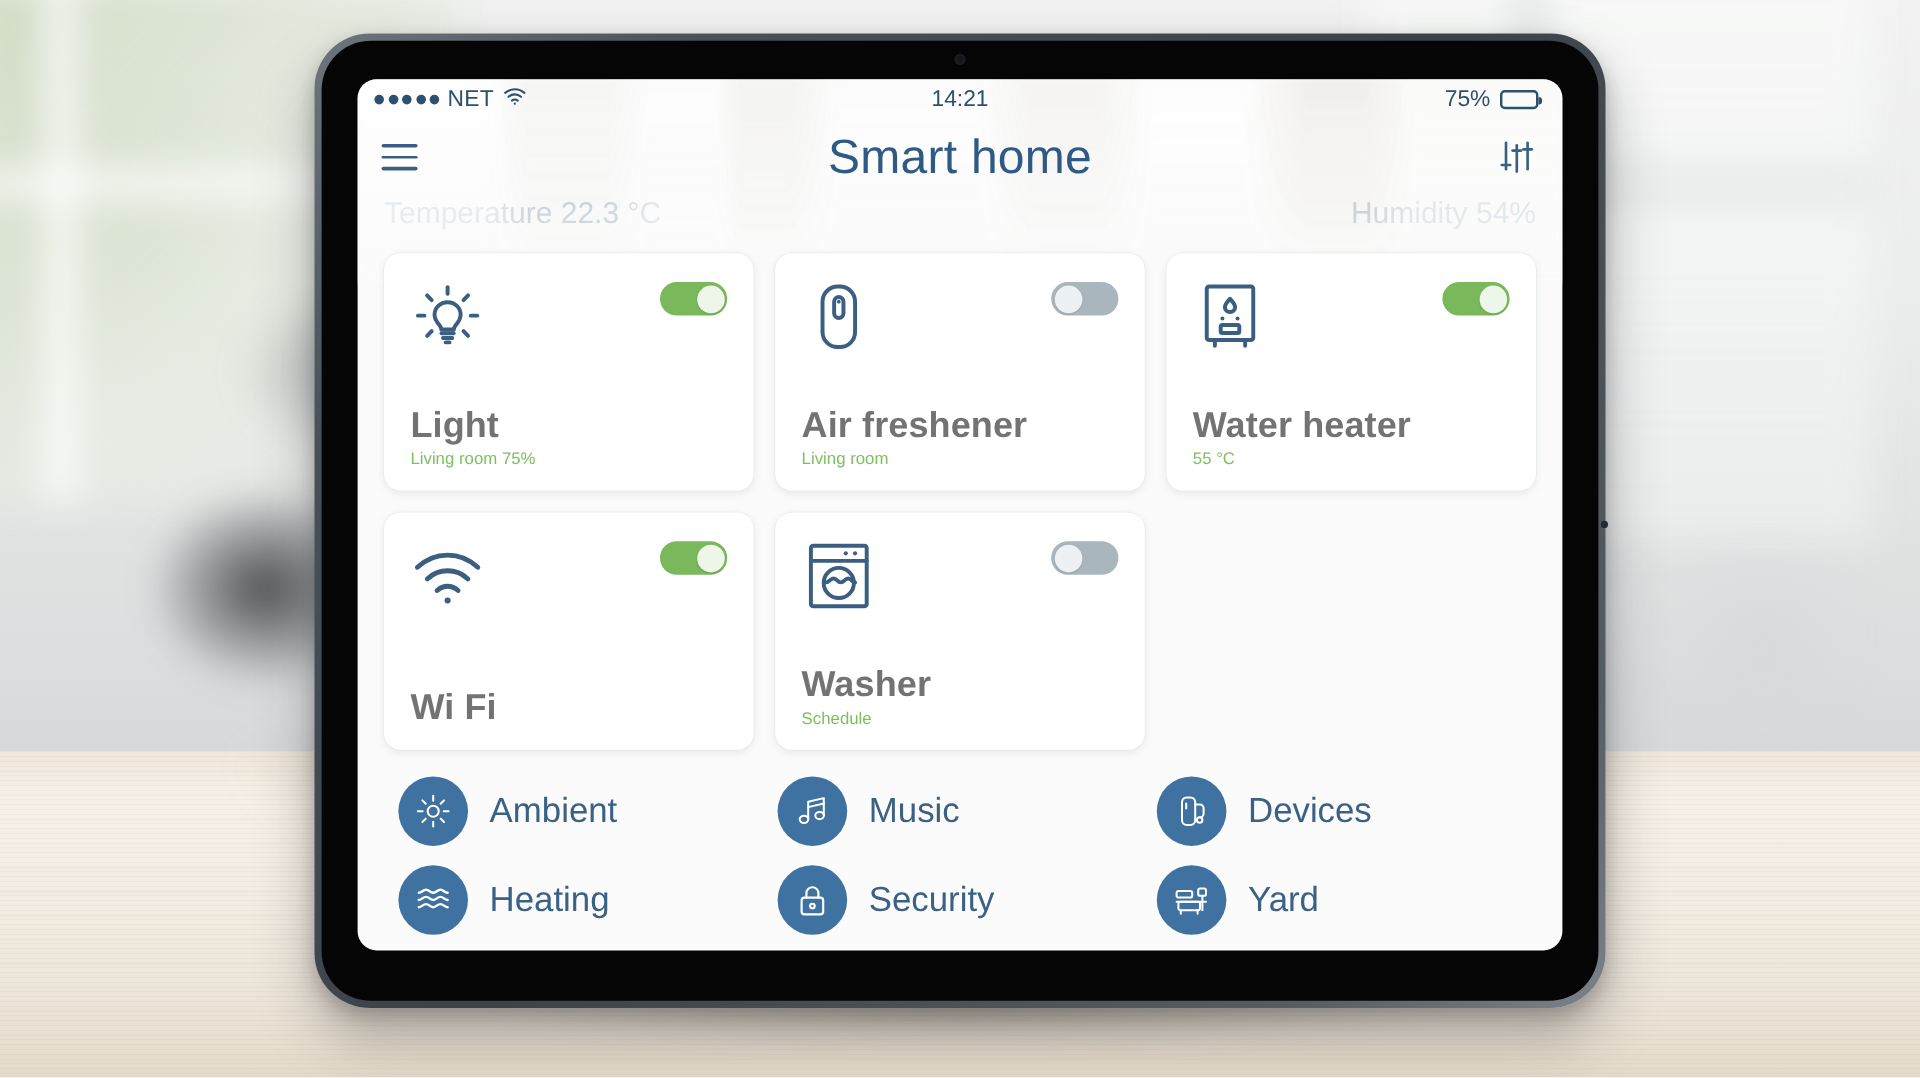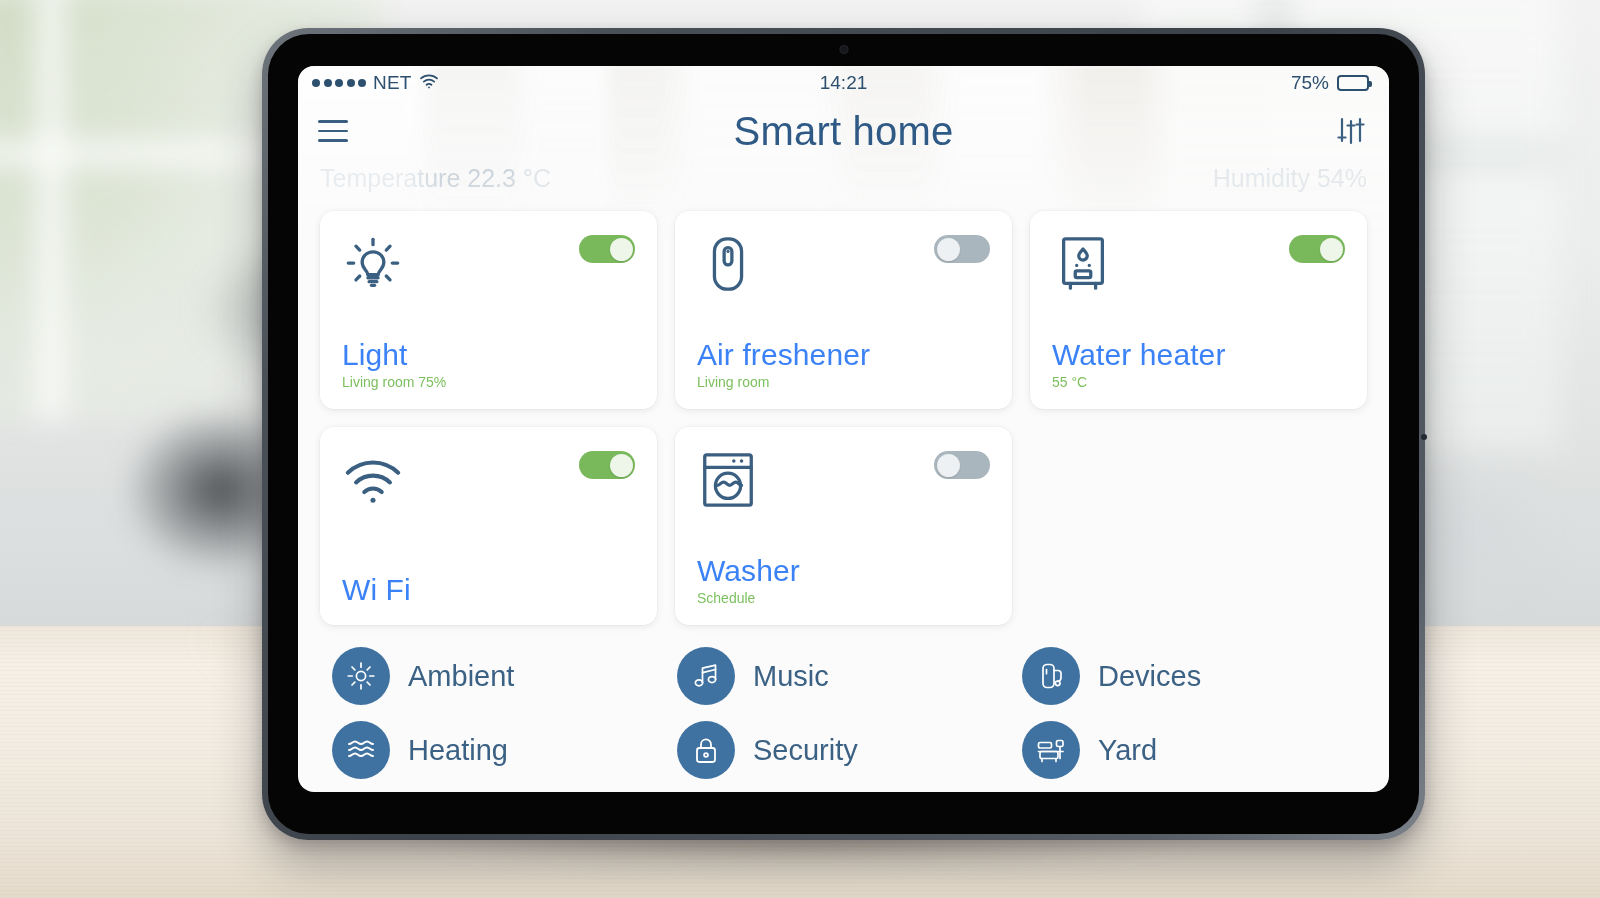--- a/index.html
+++ b/index.html
@@ -77,21 +77,21 @@
   }
   .table-shadow {
     position: absolute; left: 230px; top: 790px; width: 1150px; height: 90px;
     background: radial-gradient(ellipse 560px 42px at 50% 50%, rgba(110,100,86,.40), rgba(110,100,86,0) 72%);
     filter: blur(12px);
   }
 
   
   .tablet {
     position: absolute; left: 262px; top: 28px;
-    width: 1163px; height: 812px;
+    width: 1076px; height: 812px;
     background: linear-gradient(135deg, #6f757c 0%, #4a5058 18%, #3c4249 50%, #565c63 86%, #7c828a 100%);
     border-radius: 46px;
     padding: 6px;
     box-shadow: 0 24px 46px rgba(40,40,45,.34), 0 6px 14px rgba(40,40,45,.22);
   }
   .tablet-inner {
     position: relative; width: 100%; height: 100%;
     background: #050506;
     border-radius: 41px;
     padding: 32px 30px 42px 30px;
@@ -210,21 +210,21 @@
     position: absolute; top: 2.5px; width: 23px; height: 23px; border-radius: 50%;
     background: #eef6ea;
     box-shadow: 0 1px 2px rgba(0,0,0,.12);
   }
   .toggle.on { background: #79b85b; }
   .toggle.on .knob { right: 2.5px; background: #edf6e8; }
   .toggle.off { background: #aab6bd; }
   .toggle.off .knob { left: 2.5px; background: #eef1f3; }
 
   .card-text { line-height: 1.12; }
-  .card-title { font-size: 30px; color: #3b82f6; font-weight: 400; letter-spacing: .1px; }
+  .card-title { font-size: 30px; color: #737373; font-weight: 700; letter-spacing: .1px; }
   .card-sub { font-size: 14px; color: #7cc05e; margin-top: 4px; }
 
   
   .menu {
     display: grid;
     grid-template-columns: repeat(3, 1fr);
     row-gap: 16px;
     padding: 22px 22px 0 34px;
   }
   .menu-item { display: flex; align-items: center; gap: 18px; cursor: pointer; }

